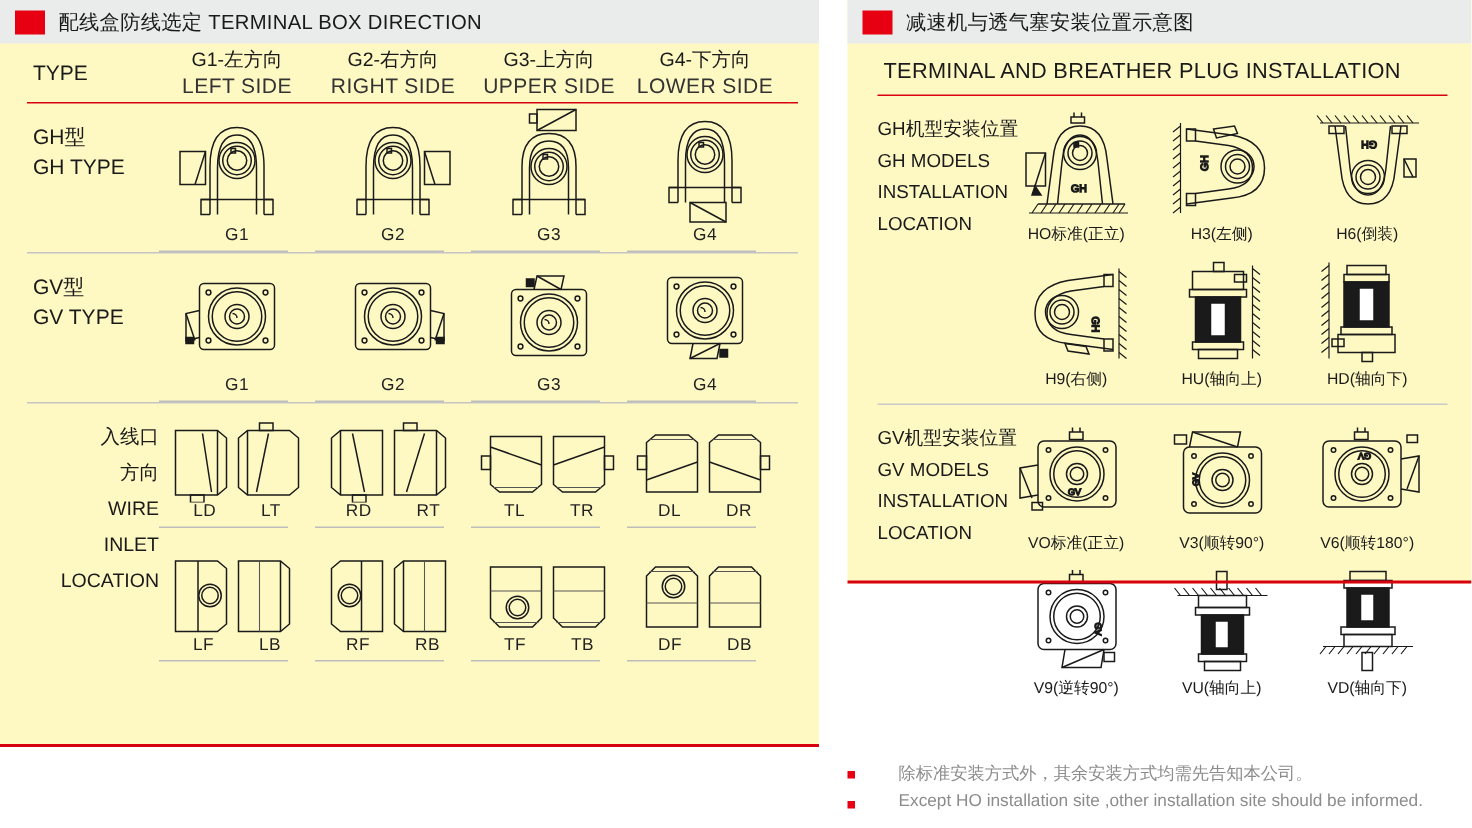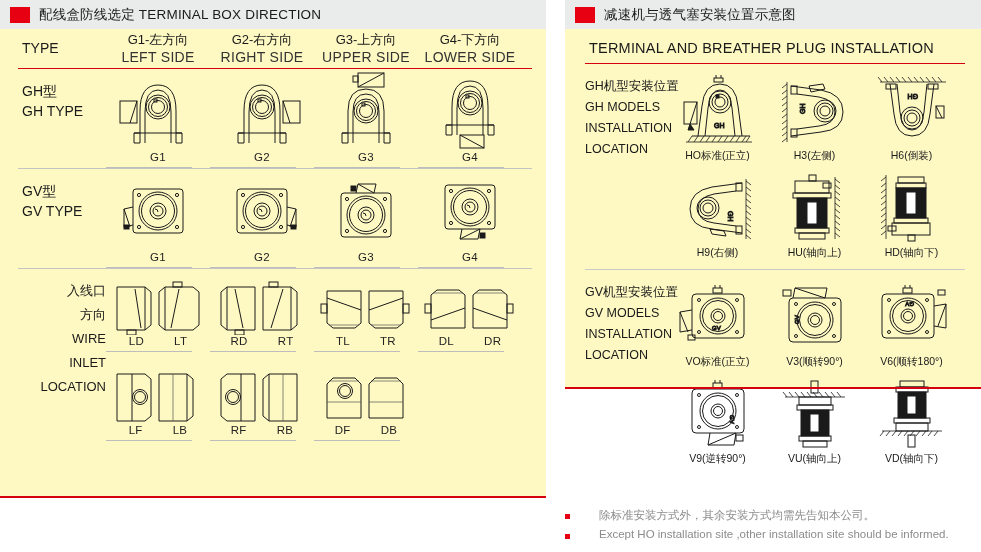--- a/index.html
+++ b/index.html
@@ -470,20 +470,41 @@
                     </g>
                   </svg>
                 </div>
                 <div class="celllab">
                   <span>RF</span>
                   <span>RB</span>
                 </div>
                 <div class="underline"></div>
               </div>
 
+              <div class="cell">
+                <div class="cellart" style="height:64px">
+                  <svg width="98" height="60" viewBox="0 0 98 60">
+                    <g class="ln">
+                      <path d="M10 14 L44 14 L44 48 L38 54 L16 54 L10 48 Z"></path>
+                      <path d="M10 30 L44 30" class="thin"></path>
+                      <path d="M12 51 L42 51" class="thin"></path>
+                      <circle cx="28" cy="41" r="7.5"></circle>
+                      <circle cx="28" cy="41" r="5.5"></circle>
+                      <path d="M52 14 L86 14 L86 48 L80 54 L58 54 L52 48 Z"></path>
+                      <path d="M52 30 L86 30" class="thin"></path>
+                      <path d="M54 51 L84 51" class="thin"></path>
+                    </g>
+                  </svg>
+                </div>
+                <div class="celllab">
+                  <span>TF</span>
+                  <span>TB</span>
+                </div>
+                <div class="underline"></div>
+              </div>
 
               <div class="cell">
                 <div class="cellart" style="height:64px">
                   <svg width="98" height="60" viewBox="0 0 98 60">
                     <g class="ln">
                       <path d="M10 20 L16 14 L38 14 L44 20 L44 54 L10 54 Z"></path>
                       <path d="M12 17 L42 17" class="thin"></path>
                       <path d="M10 38 L44 38" class="thin"></path>
                       <circle cx="28" cy="27" r="7.5"></circle>
                       <circle cx="28" cy="27" r="5.5"></circle>

